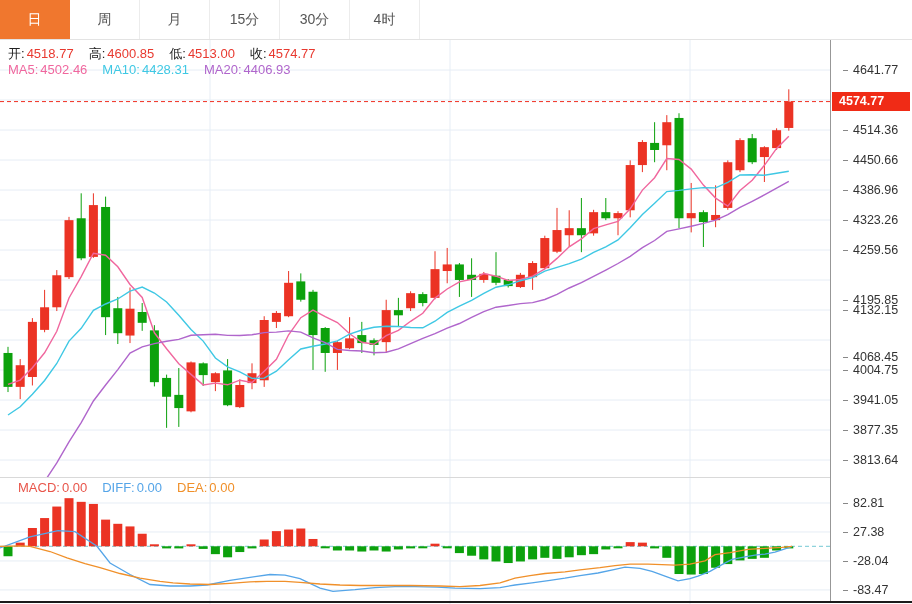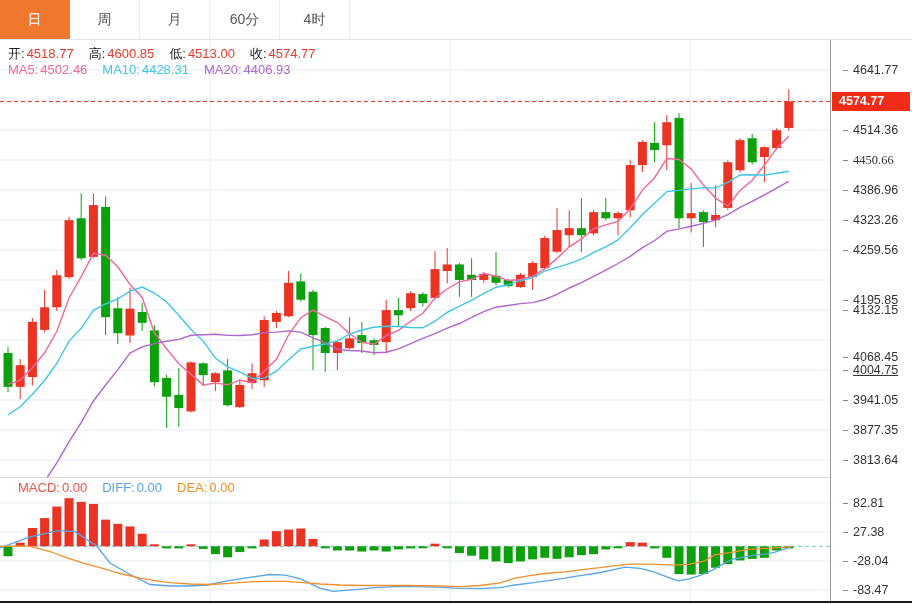--- a/index.html
+++ b/index.html
@@ -32,21 +32,22 @@
   .pair{margin-right:13px !important;}
 </style>
 </head>
 <body>
 
 <div class="app">
   <div class="tabbar">
       <div class="tab active">日</div>
       <div class="tab">周</div>
       <div class="tab">月</div>
-      <div class="tab">60分</div>
+      <div class="tab">15分</div>
+      <div class="tab">30分</div>
       <div class="tab">4时</div>
     </div>
 
   <svg class="mainsvg" id="mainsvg" width="830" height="438">
       <g>
         <line x1="0" y1="30.03278907030977" x2="830" y2="30.03278907030977" stroke="#E6EDF5" stroke-width="1"></line>
         <line x1="0" y1="90.03705431522847" x2="830" y2="90.03705431522847" stroke="#E6EDF5" stroke-width="1"></line>
         <line x1="0" y1="120.03683216705555" x2="830" y2="120.03683216705555" stroke="#E6EDF5" stroke-width="1"></line>
         <line x1="0" y1="150.03661001888264" x2="830" y2="150.03661001888264" stroke="#E6EDF5" stroke-width="1"></line>
         <line x1="0" y1="180.03638787070972" x2="830" y2="180.03638787070972" stroke="#E6EDF5" stroke-width="1"></line>
@@ -287,28 +288,28 @@
       <polyline points="0,69.9 30,58.9 58,52.6 75,53.7 97,68.3 110,85.0 130,96.5 150,106.5 170,108.0 190,108.0 207,107.0 230,102.3 255,98.6 270,96.5 285,97.1 300,100.7 320,110.1 333,113.3 355,111.7 375,109.6 395,108.6 415,108.6 437,109.1 455,110.1 480,110.7 500,109.6 515,107.0 532,104.9 550,102.3 565,100.2 580,97.6 598,95.0 615,91.3 625,89.2 640,90.3 652,93.4 665,98.1 678,102.8 690,100.7 698,98.1 710,93.4 722,86.6 732,81.4 745,78.8 755,77.2 765,76.1 775,74.1 785,70.9 792,68.3" fill="none" stroke="#55A5E8" stroke-width="1.3"></polyline>
       <polyline points="0,68.3 20,67.8 30,68.3 50,73.5 67,79.8 85,85.6 100,89.7 120,95.5 140,100.2 160,103.3 173,104.9 190,106.0 210,106.5 230,105.4 250,103.9 267,103.3 285,103.3 300,104.4 320,106.0 340,107.0 360,107.5 385,107.5 410,107.5 440,108.0 460,108.6 480,107.5 500,104.9 515,100.2 530,97.6 545,95.5 565,93.9 580,91.8 600,89.7 615,87.7 630,86.1 648,86.1 662,86.6 675,87.1 690,86.1 705,82.9 715,76.7 730,74.6 748,71.4 765,70.4 782,69.3 792,68.3" fill="none" stroke="#F0902A" stroke-width="1.3"></polyline>
     </svg>
 
   <div class="info" id="info-macd" style="top:480px;left:18px;"><span class="pair"><span style="color: rgb(232, 85, 74);">MACD:</span><span style="color: rgb(232, 85, 74);">0.00</span></span><span class="pair"><span style="color: rgb(85, 165, 232);">DIFF:</span><span style="color: rgb(85, 165, 232);">0.00</span></span><span class="pair"><span style="color: rgb(240, 144, 42);">DEA:</span><span style="color: rgb(240, 144, 42);">0.00</span></span></div>
 
   <div class="axis" id="axis">
     <div class="pricebox" id="pricebox" style="top: 52.1px;">4574.77</div>
   <div class="ytick" style="top: 22px;">4641.77</div>
       <div class="ytick" style="top: 82px;">4514.36</div>
-      <div class="ytick" style="top: 112px; font-family: Liberation Serif, serif;">4450.66</div>
+      <div class="ytick" style="top: 112px;">4450.66</div>
       <div class="ytick" style="top: 142px;">4386.96</div>
       <div class="ytick" style="top: 172px;">4323.26</div>
       <div class="ytick" style="top: 202px;">4259.56</div>
       <div class="ytick" style="top: 232px; margin-top: 20px;">4195.85</div>
       <div class="ytick" style="top: 262px;">4132.15</div>
       <div class="ytick" style="top: 292px; margin-top: 17px;">4068.45</div>
-      <div class="ytick" style="top: 322px; text-decoration: underline;">4004.75</div>
+      <div class="ytick" style="top: 322px;">4004.75</div>
       <div class="ytick" style="top: 352px;">3941.05</div>
       <div class="ytick" style="top: 382px;">3877.35</div>
       <div class="ytick" style="top: 412px;">3813.64</div>
       <div class="ytick" style="top: 455px;">82.81</div>
       <div class="ytick" style="top: 484px;">27.38</div>
       <div class="ytick" style="top: 513px;">-28.04</div>
       <div class="ytick" style="top: 542px; text-align: right;">-83.47</div>
     </div>
 
   <div class="bottomline"></div>

